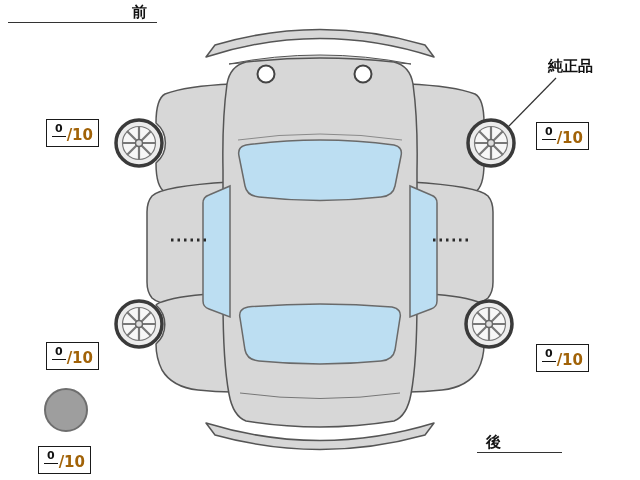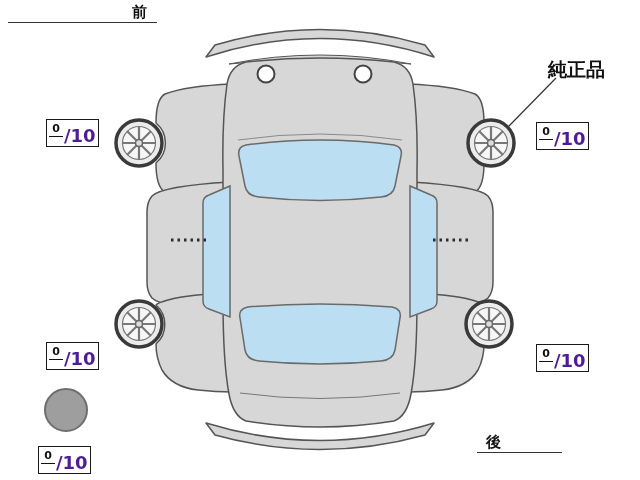--- a/index.html
+++ b/index.html
@@ -9,36 +9,36 @@
     overflow:hidden;border-right:1px solid #e0e0e0;border-bottom:1px solid #cfcfcf;
   }
   svg.car-svg{position:absolute;left:0;top:0;width:640px;height:480px;}
   .dir-label{
     position:absolute;color:#111;font-size:15px;font-weight:bold;
     border-bottom:1.5px solid #333;line-height:20px;height:21px;
   }
   .front-label{left:8px;top:2px;width:149px;text-align:right;padding-right:10px;box-sizing:border-box;}
   .rear-label{left:477px;top:432px;width:85px;text-align:left;padding-left:9px;box-sizing:border-box;}
   .genuine-label{
-    position:absolute;left:548px;top:57px;font-size:19px;font-weight:bold;color:#111;
+    position:absolute;left:548px;top:57px;font-size:15px;font-weight:bold;color:#111;
   }
   .score-box{
     position:absolute;width:53px;height:28px;background:#ffffff;border:1px solid #1a1a1a;
     display:flex;align-items:center;justify-content:center;box-sizing:border-box;
   }
   .score-box.fl{left:46px;top:119px;}
   .score-box.fr{left:536px;top:122px;}
   .score-box.rl{left:46px;top:342px;}
   .score-box.rr{left:536px;top:344px;}
   .score-box.sp{left:38px;top:446px;}
   .s-num{
     font-size:11px;font-weight:bold;color:#111;border-bottom:1px solid #111;
     padding:0 3px 1px 3px;transform:translateY(-4px);
   }
-  .s-den{font-size:18px;font-weight:bold;color:#4c1d95;margin-left:1px;transform:translateY(2px);}
+  .s-den{font-size:15px;font-weight:bold;color:#a16207;margin-left:1px;transform:translateY(2px);}
 </style>
 </head>
 <body>
 
 <div class="canvas">
 
   <svg class="car-svg" viewBox="0 0 640 480">
     <defs>
       <g id="wheel">
         <circle r="23" fill="#ececec" stroke="#3a3a3a" stroke-width="3.5"></circle>

